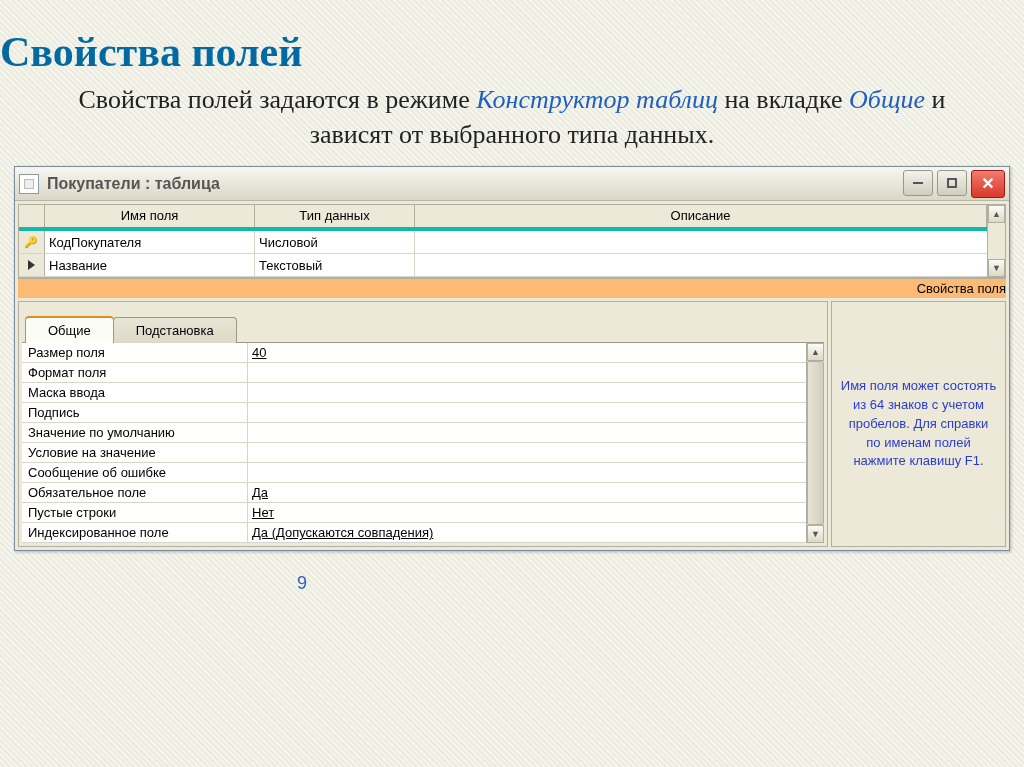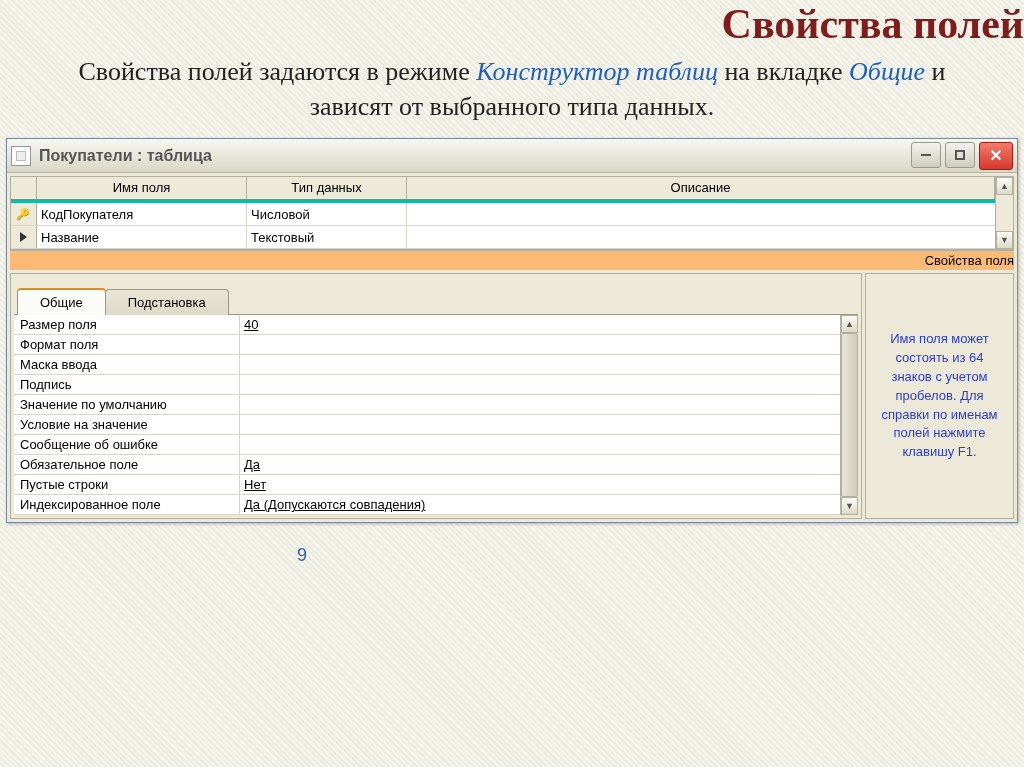--- a/index.html
+++ b/index.html
@@ -7,41 +7,42 @@
       font-family: Arial, Tahoma, sans-serif;
       background: repeating-linear-gradient(
         45deg,
         #f5f5ee, #f5f5ee 2px, #ebebe0 2px, #ebebe0 4px
       );
       width: 1024px;
       height: 767px;
       overflow: hidden;
     }
     .page-title {
-      text-align: right;
-      color: #7f1d1d;
+      text-align: left;
+      color: #0369a1;
       font-size: 42px;
       font-weight: bold;
       font-family: "Times New Roman", serif;
+      padding-top: 28px;
       padding-bottom: 6px;
     }
     .page-subtitle {
       text-align: center;
       font-size: 26px;
       font-family: "Times New Roman", serif;
       line-height: 1.35;
       padding: 0 70px 14px 70px;
       color: #222;
     }
     .page-subtitle .italic {
       font-style: italic;
       color: #1e5fbf;
     }
     .window {
-      margin: 0 6px;
+      margin: 0 14px;
       border: 1px solid #7a8aa0;
       background: #ece9d8;
       box-shadow: 1px 1px 3px rgba(0,0,0,0.25);
     }
     .titlebar {
       display: flex;
       align-items: center;
       height: 34px;
       background: linear-gradient(to bottom, #f7f7f1 0%, #e8e7db 50%, #d9d7c7 100%);
       border-bottom: 1px solid #b7b5a3;
@@ -214,21 +215,21 @@
       display: flex; flex-direction: column;
     }
     .prop-scroll .thumb {
       background: linear-gradient(to right, #e8e5d6, #cfcdbd);
       border: 1px solid #b0afa0;
       border-radius: 2px;
       flex: 1;
       margin: 0;
     }
     .hint-panel {
-      width: 149px;
+      width: 175px;
       border: 1px solid #b0afa0;
       background: #ece9d8;
       padding: 40px 8px;
       font-size: 13px;
       text-align: center;
       color: #2a3dd0;
       display: flex;
       align-items: center;
       line-height: 1.45;
     }

